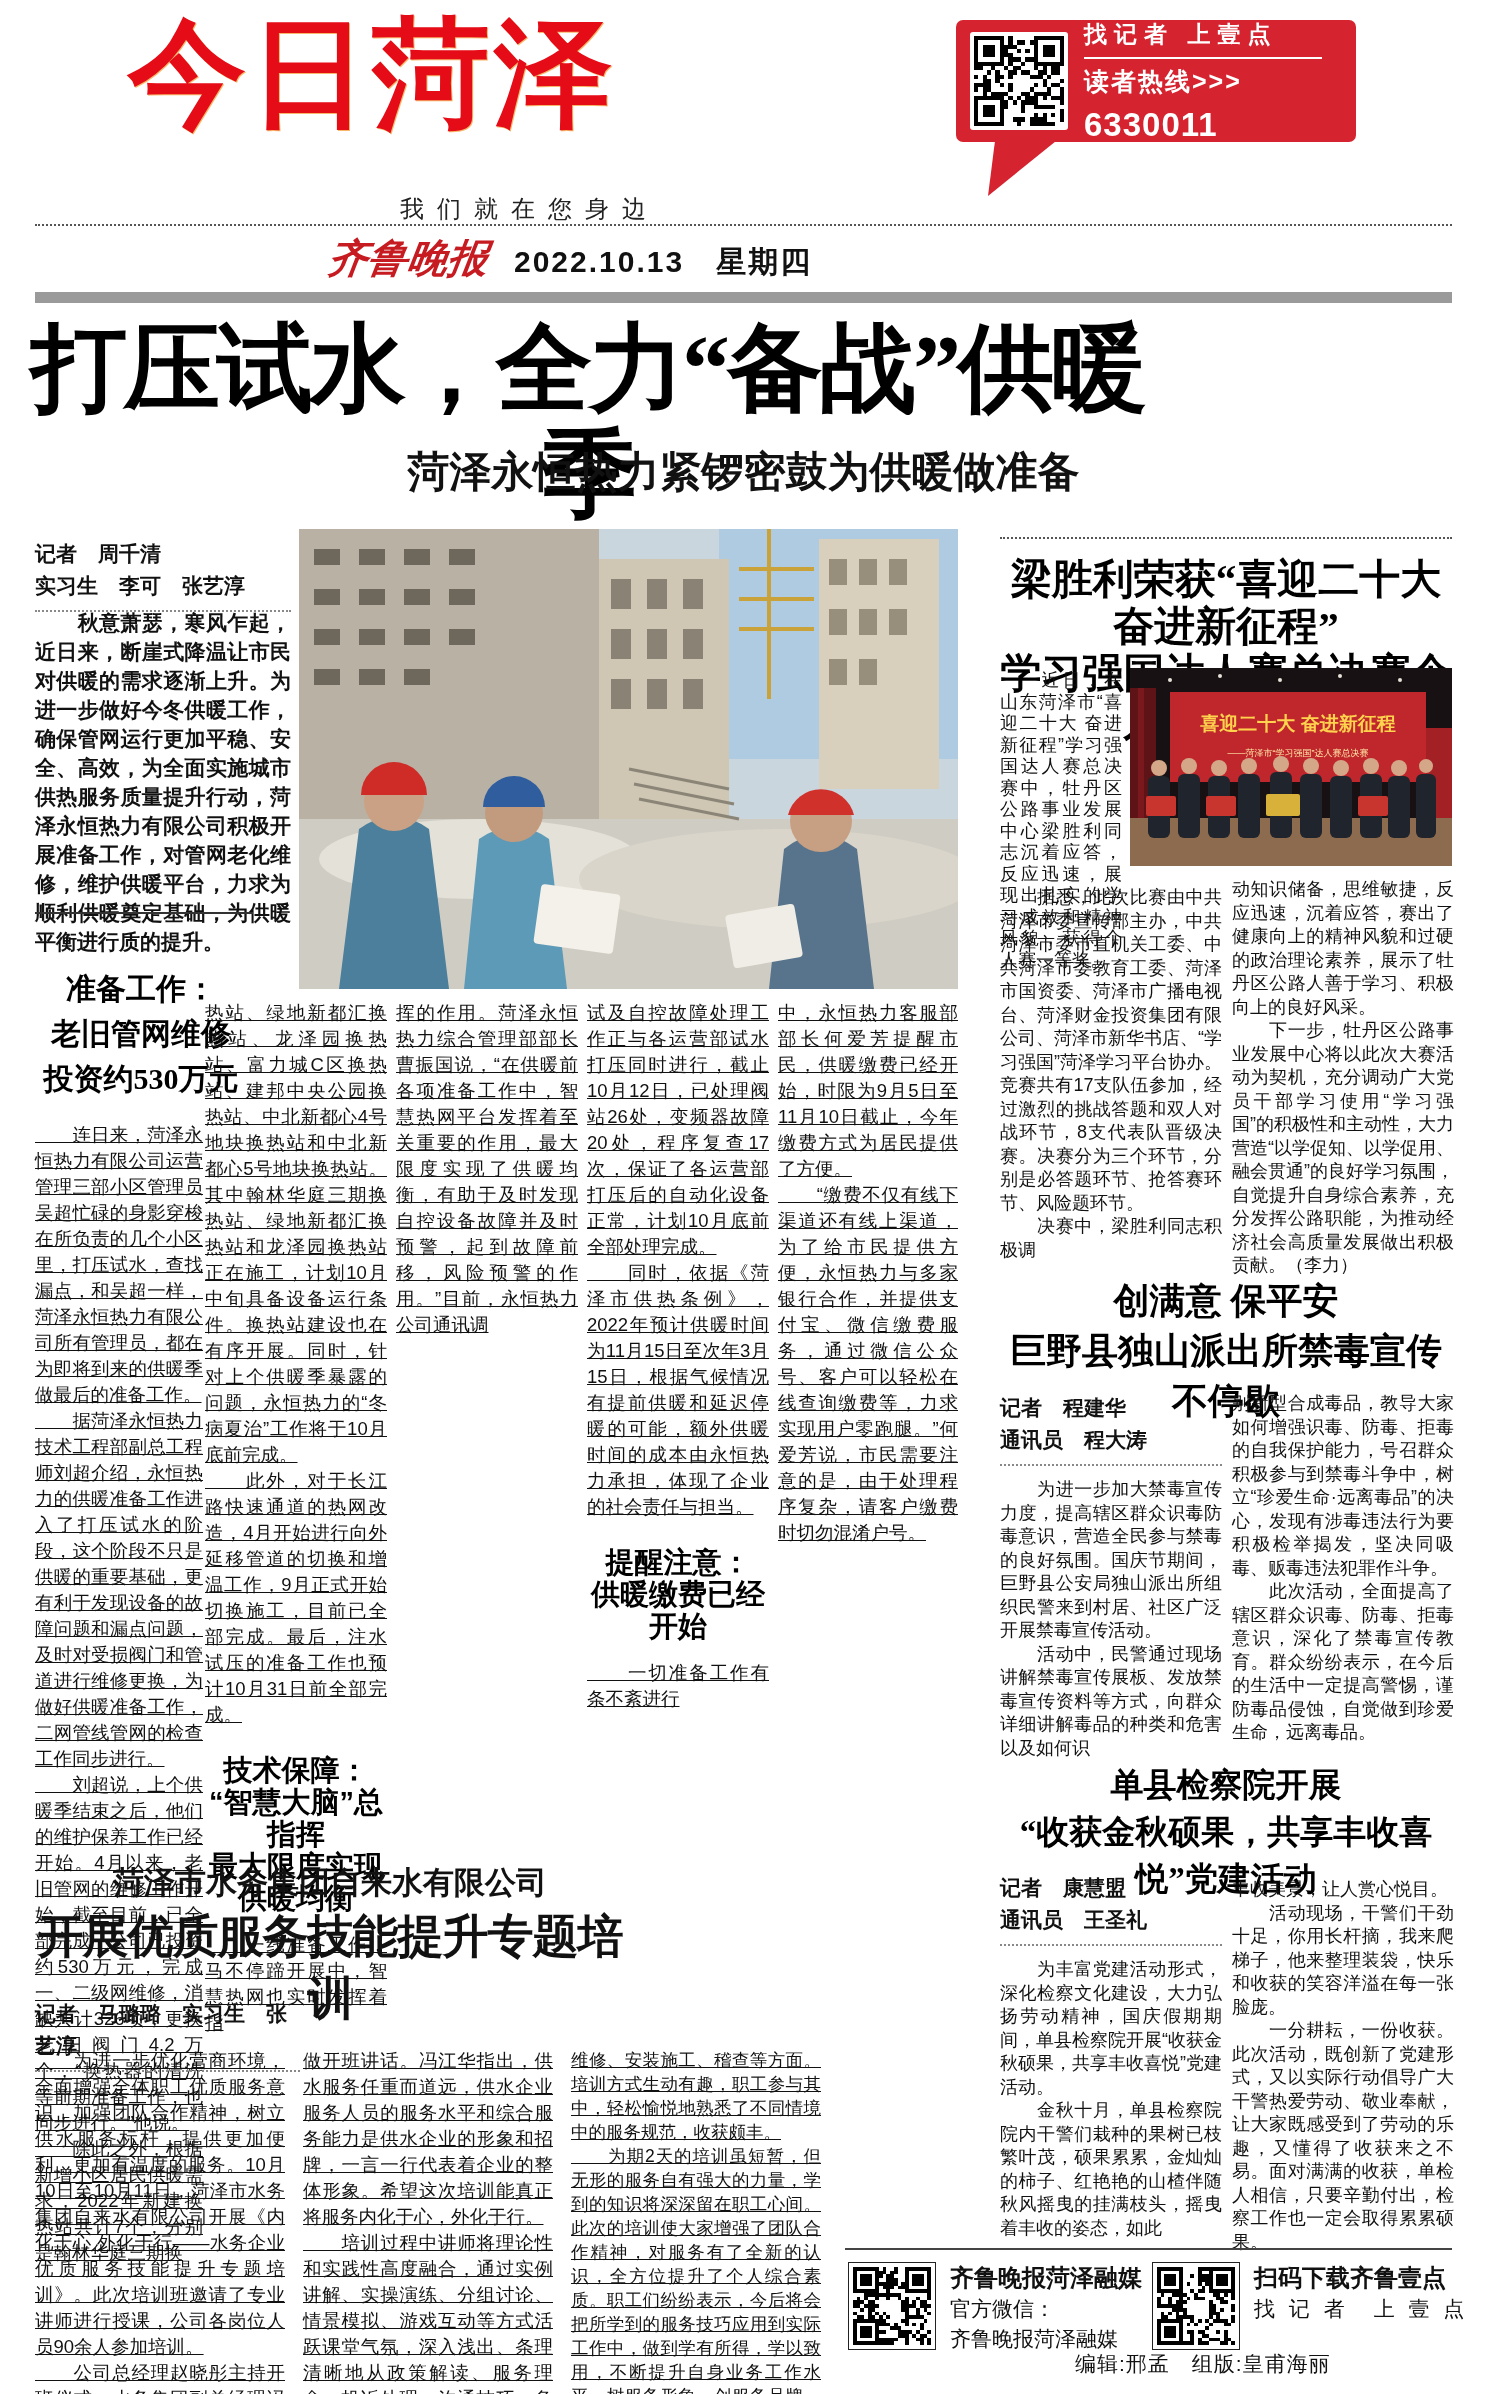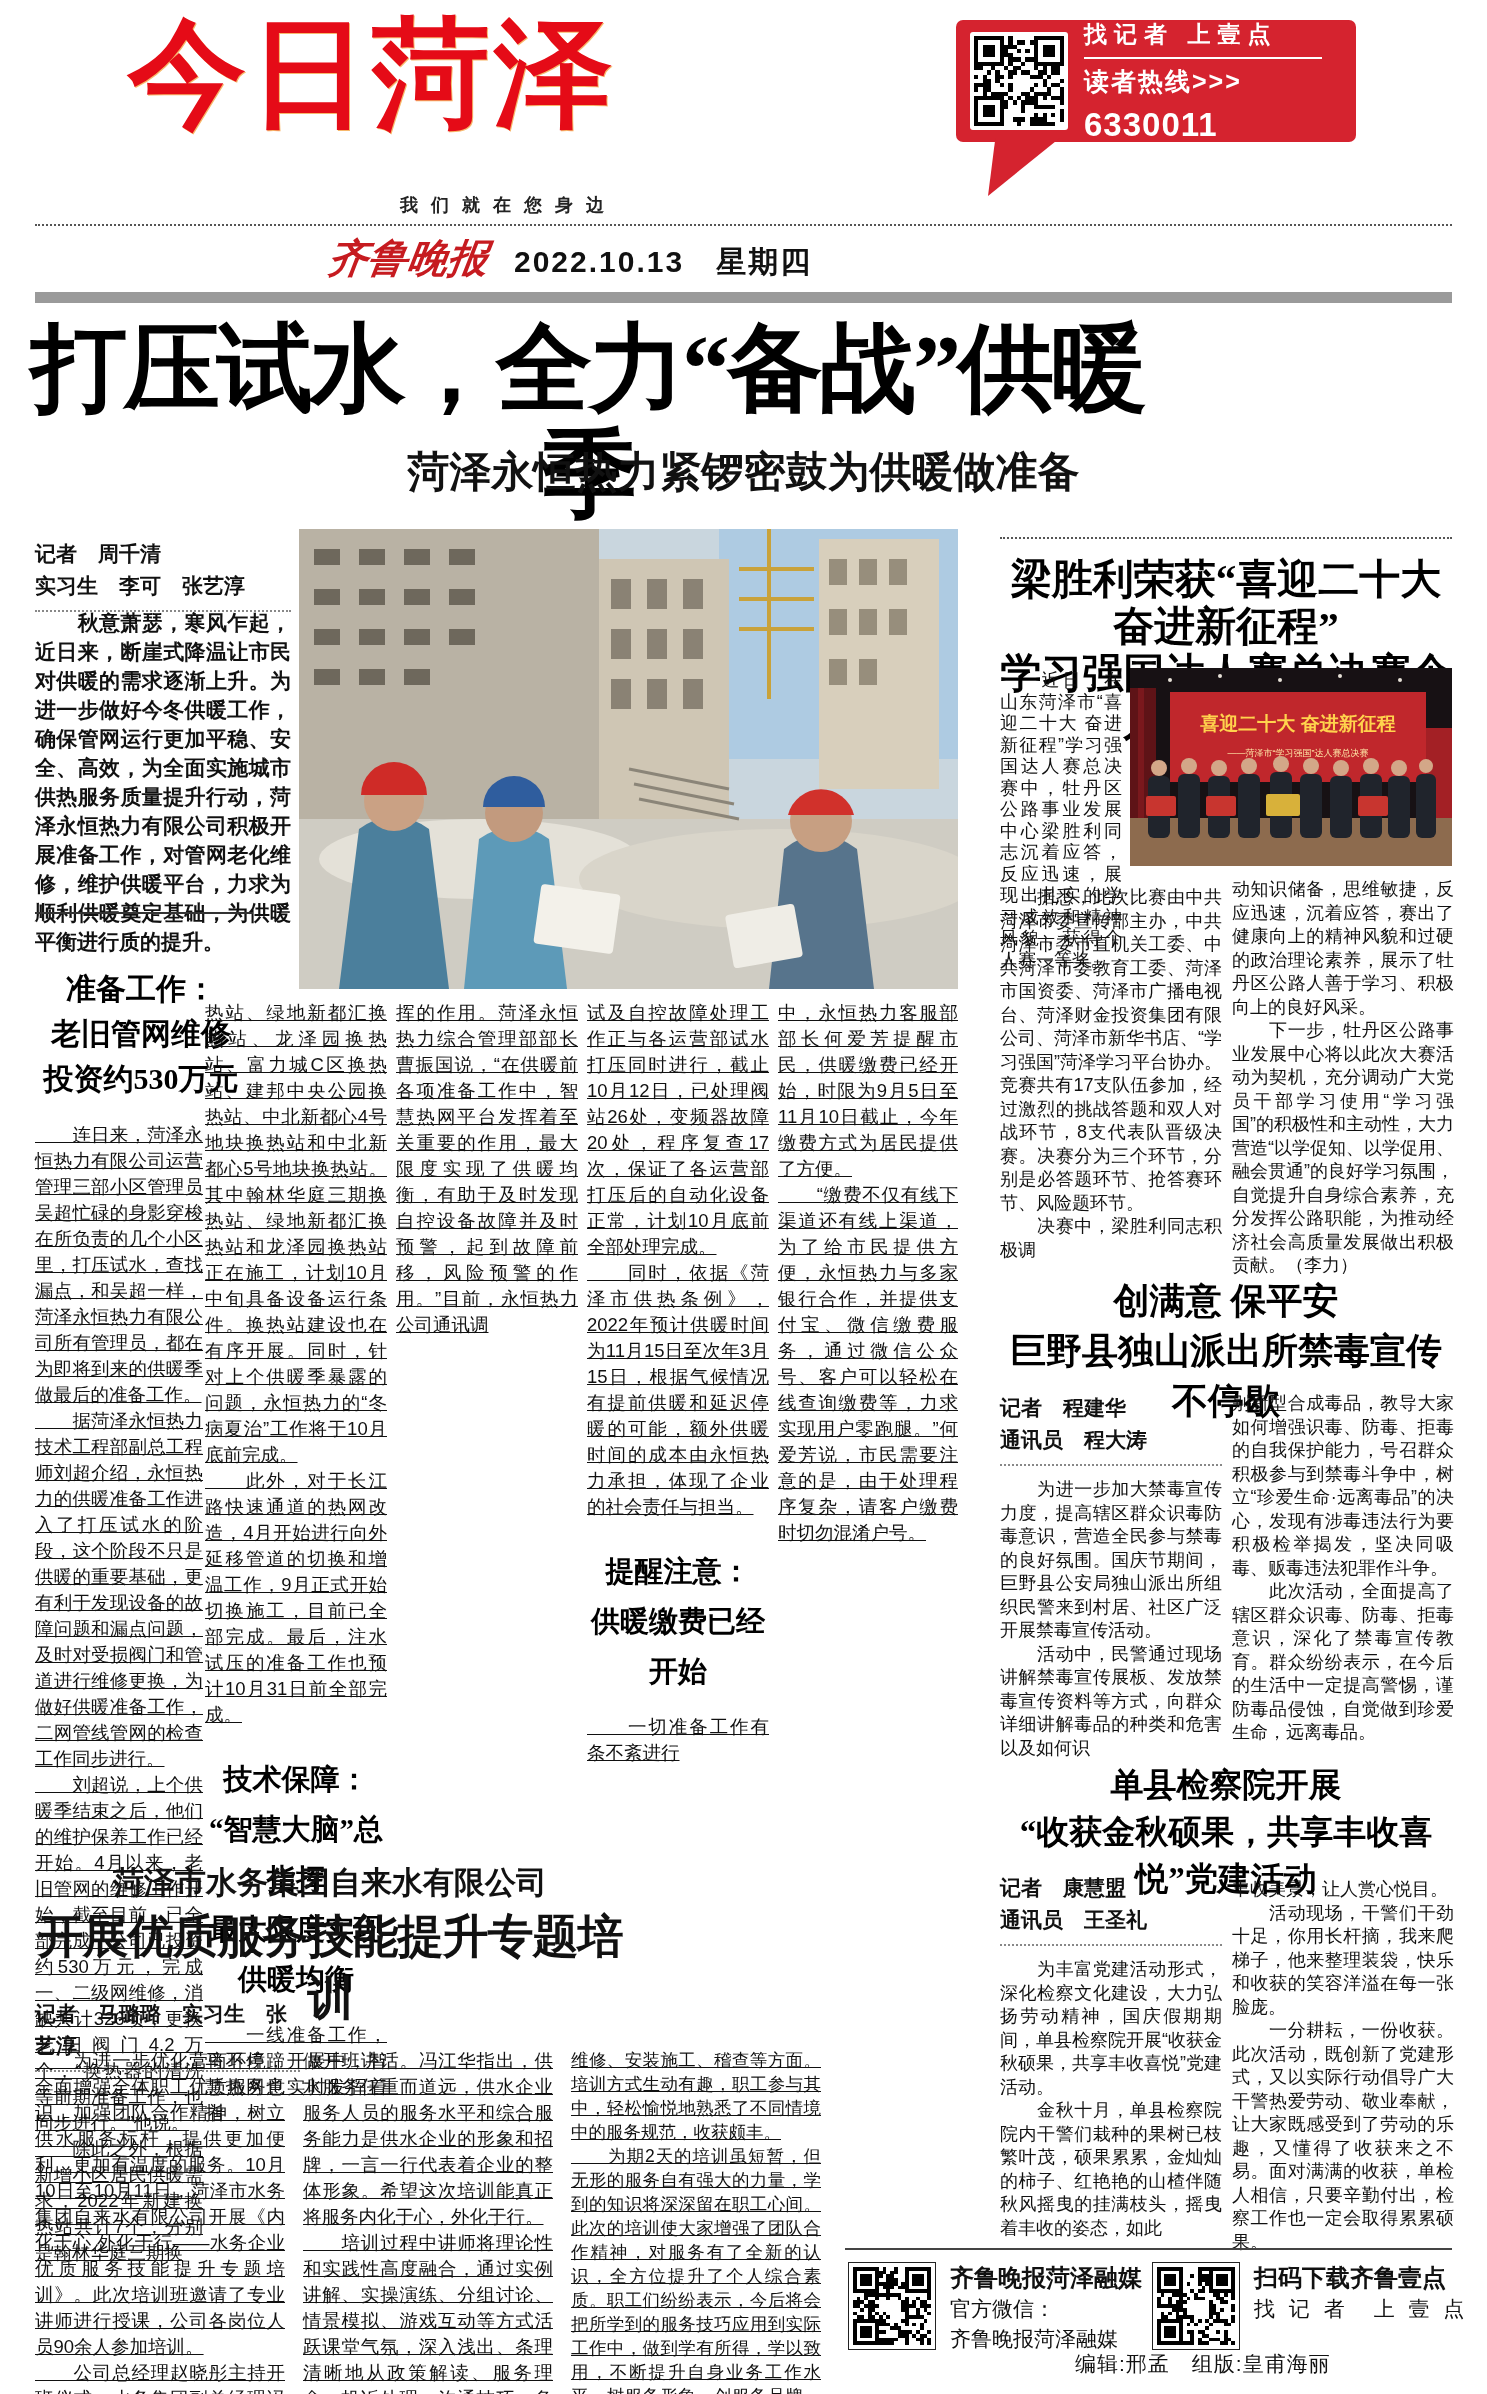--- a/index.html
+++ b/index.html
@@ -16,40 +16,40 @@
                clip-path:polygon(8% 0,78% 0,0 100%);}
   .qr{display:grid;background:#fff;}
   .qr i{display:block;}
   .qr i.b{background:#000;}
   #bubble-qr{width:98px;height:98px;padding:4px;box-sizing:border-box;background:#fff;border-radius:3px;}
   #bubble-texts{color:#fff;margin-left:16px;width:250px;}
   #bubble-line1{font-size:23px;font-weight:700;letter-spacing:7px;white-space:nowrap;}
   #bubble-div{border-top:2px solid #fff;margin:7px 0 6px 0;width:238px;}
   #bubble-line2{font-size:25px;font-weight:700;letter-spacing:2px;}
   #bubble-phone{font-size:33px;font-weight:700;margin-top:8px;letter-spacing:1px;}
-  #tagline{left:400px;top:193px;font-size:18px;font-weight:700;letter-spacing:13px;color:#222;}
+  #tagline{left:400px;top:193px;font-size:24px;font-weight:400;letter-spacing:13px;color:#222;}
   #header-dotted{left:35px;top:224px;width:1417px;border-top:2px dotted #555;}
   #dateline{left:328px;top:231px;display:flex;align-items:baseline;}
   #paper-script{font-family:"Liberation Serif",serif;font-style:italic;font-weight:700;
                 font-size:40px;color:#c61b20;transform:skewX(-8deg);}
   #date-text{font-size:30px;font-weight:700;color:#111;margin-left:26px;letter-spacing:2px;}
   #gray-band{left:35px;top:292px;width:1417px;height:11px;background:#9a9a9a;}
   
   #main-headline{left:0;top:316px;width:1175px;text-align:center;font-family:"Liberation Serif",serif;
                  font-weight:900;font-size:96px;letter-spacing:-3px;color:#000;line-height:1.1;}
   #main-subhead{left:0;top:444px;width:1487px;text-align:center;font-family:"Liberation Serif",serif;
                 font-weight:700;font-size:42px;color:#111;}
   
   .byline{font-size:21px;font-weight:700;line-height:32px;color:#111;}
   .byline .dots{border-bottom:2px dotted #888;padding-bottom:8px;display:block;}
   .flow{white-space:pre-line;text-align:justify;}
   .lead{font-size:21px;line-height:29px;font-weight:600;}
   .bodytxt{font-size:18.5px;line-height:26px;font-weight:500;text-decoration:underline;}
-  .inhead{font-family:Liberation Serif, serif;font-weight:900;text-align:center;
-          white-space:pre-line;font-size:29px;line-height:50px;margin:26px 0 18px 0;color:#000;}
+  .inhead{font-family:Liberation Sans, sans-serif;font-weight:900;text-align:center;
+          white-space:pre-line;font-size:29px;line-height:32px;margin:26px 0 18px 0;color:#000;}
   .rb{font-size:18px;line-height:23.5px;font-weight:500;}
   .rhead{font-family:"Liberation Serif",serif;font-weight:900;text-align:center;
          white-space:pre-line;color:#000;}
   #sec1-rule{left:35px;top:912px;width:218px;border-top:2px solid #333;}
   
   .photo{overflow:hidden;background:#737373;}
   
   #footer-rule{left:845px;top:2248px;width:607px;border-top:2px solid #444;}
   .fqr{width:88px;height:88px;padding:4px;box-sizing:border-box;background:#fff;border:1px solid #222;}
   .ftext .t1{font-size:24px;font-weight:700;line-height:32px;}

